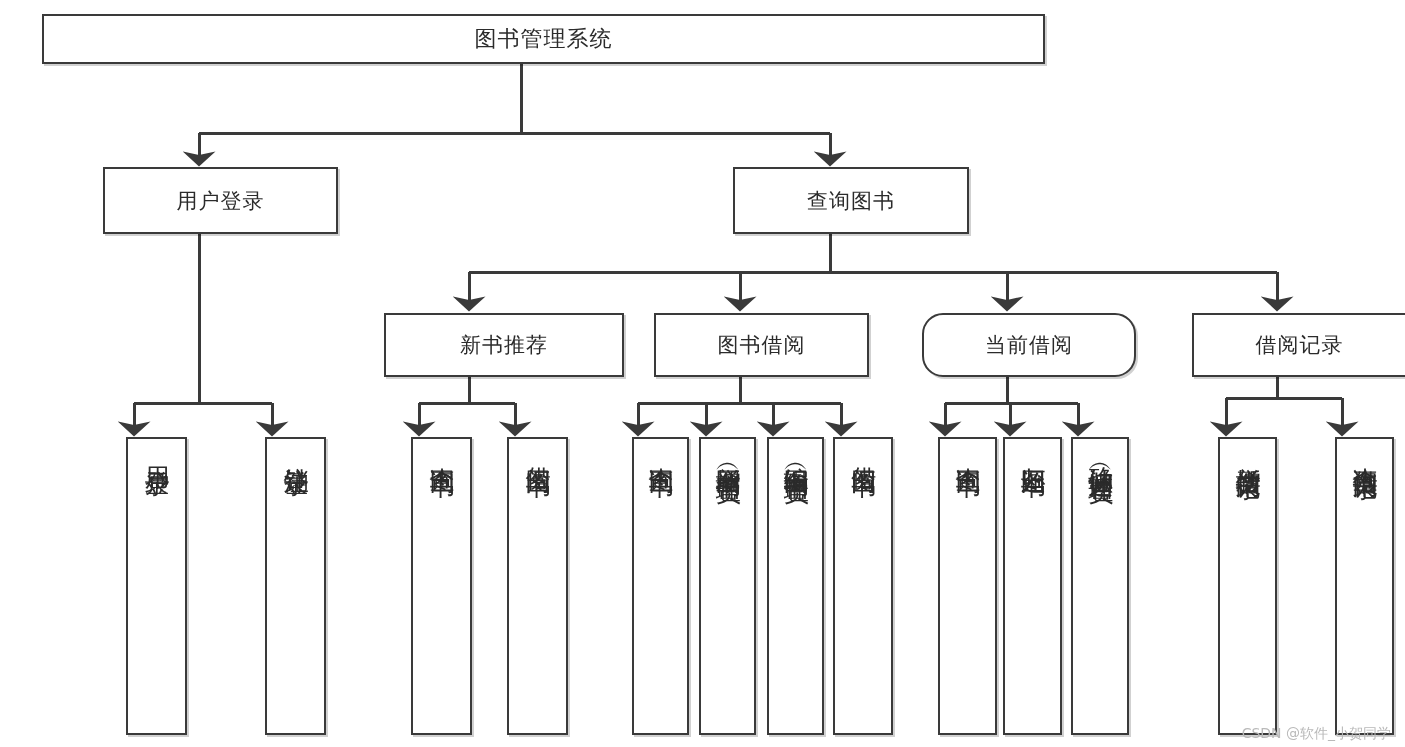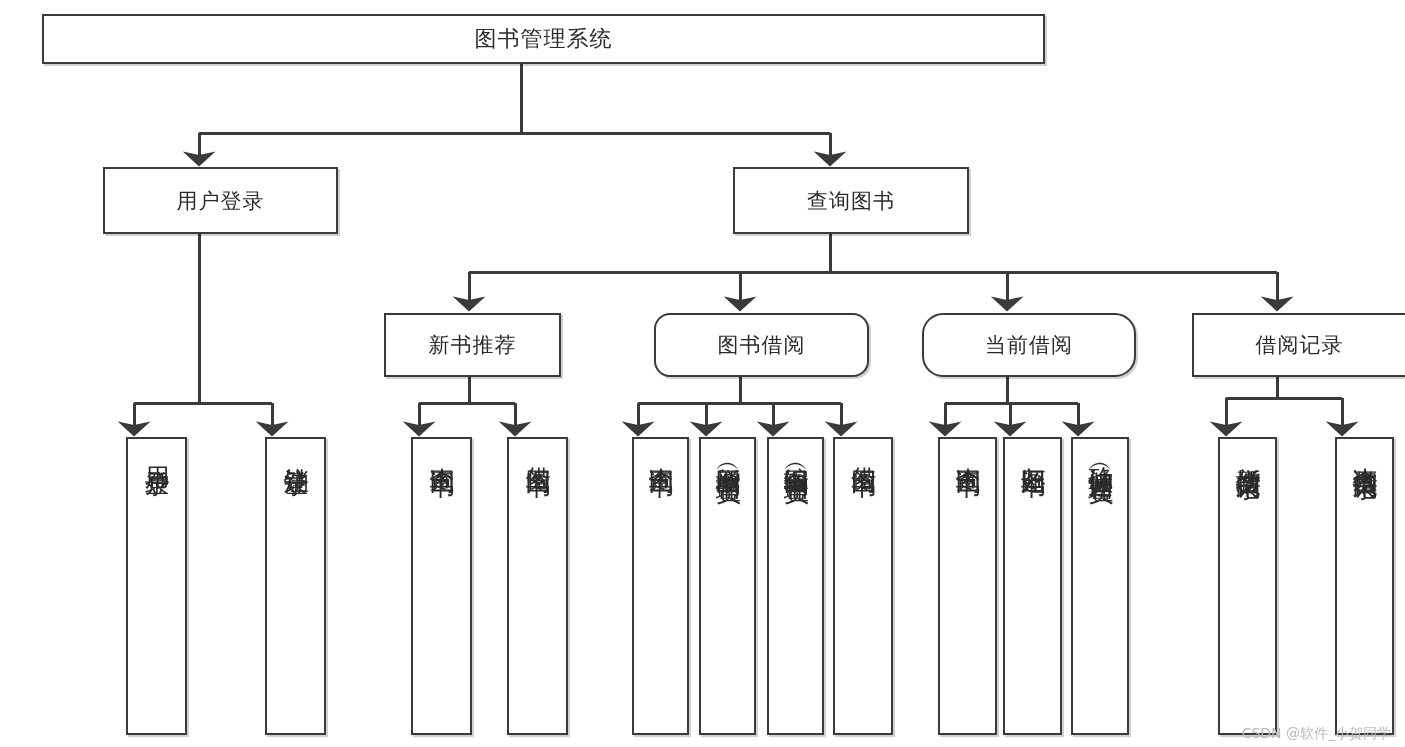--- a/index.html
+++ b/index.html
@@ -129,24 +129,24 @@
     <span class="node-label-horiz">图书管理系统</span>
   </div>
 
   <div class="node-box horiz" style="left:81px; top:167px; width:235px; height:67px;">
     <span class="node-label-horiz">用户登录</span>
   </div>
   <div class="node-box horiz" style="left:711px; top:167px; width:236px; height:67px;">
     <span class="node-label-horiz">查询图书</span>
   </div>
 
-  <div class="node-box horiz" style="left:362px; top:313px; width:177px; height:64px;">
+  <div class="node-box horiz" style="left:362px; top:313px; width:240px; height:64px;">
     <span class="node-label-horiz">新书推荐</span>
   </div>
-  <div class="node-box horiz" style="left:632px; top:313px; width:215px; height:64px;border-radius:16px;">
+  <div class="node-box horiz" style="left:632px; top:313px; width:215px; height:64px;">
     <span class="node-label-horiz">图书借阅</span>
   </div>
   <div class="node-box horiz" style="left:900px; top:313px; width:214px; height:64px;border-radius:21px;">
     <span class="node-label-horiz">当前借阅</span>
   </div>
   <div class="node-box horiz" style="left:1170px; top:313px; width:215px; height:64px;">
     <span class="node-label-horiz">借阅记录</span>
   </div>
 
   <div class="node-box vert" style="left:104px; top:437px; width:61px; height:298px;">

